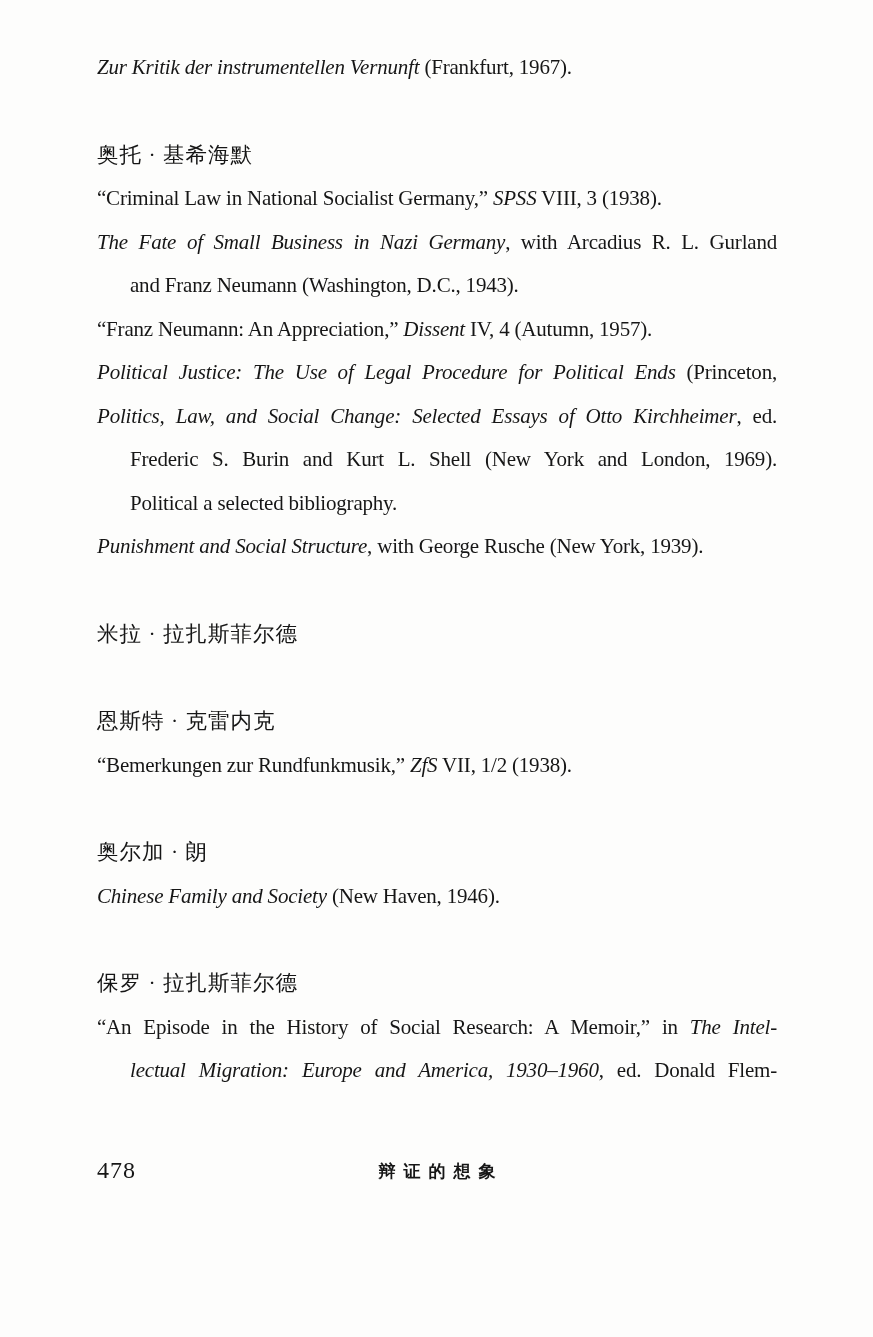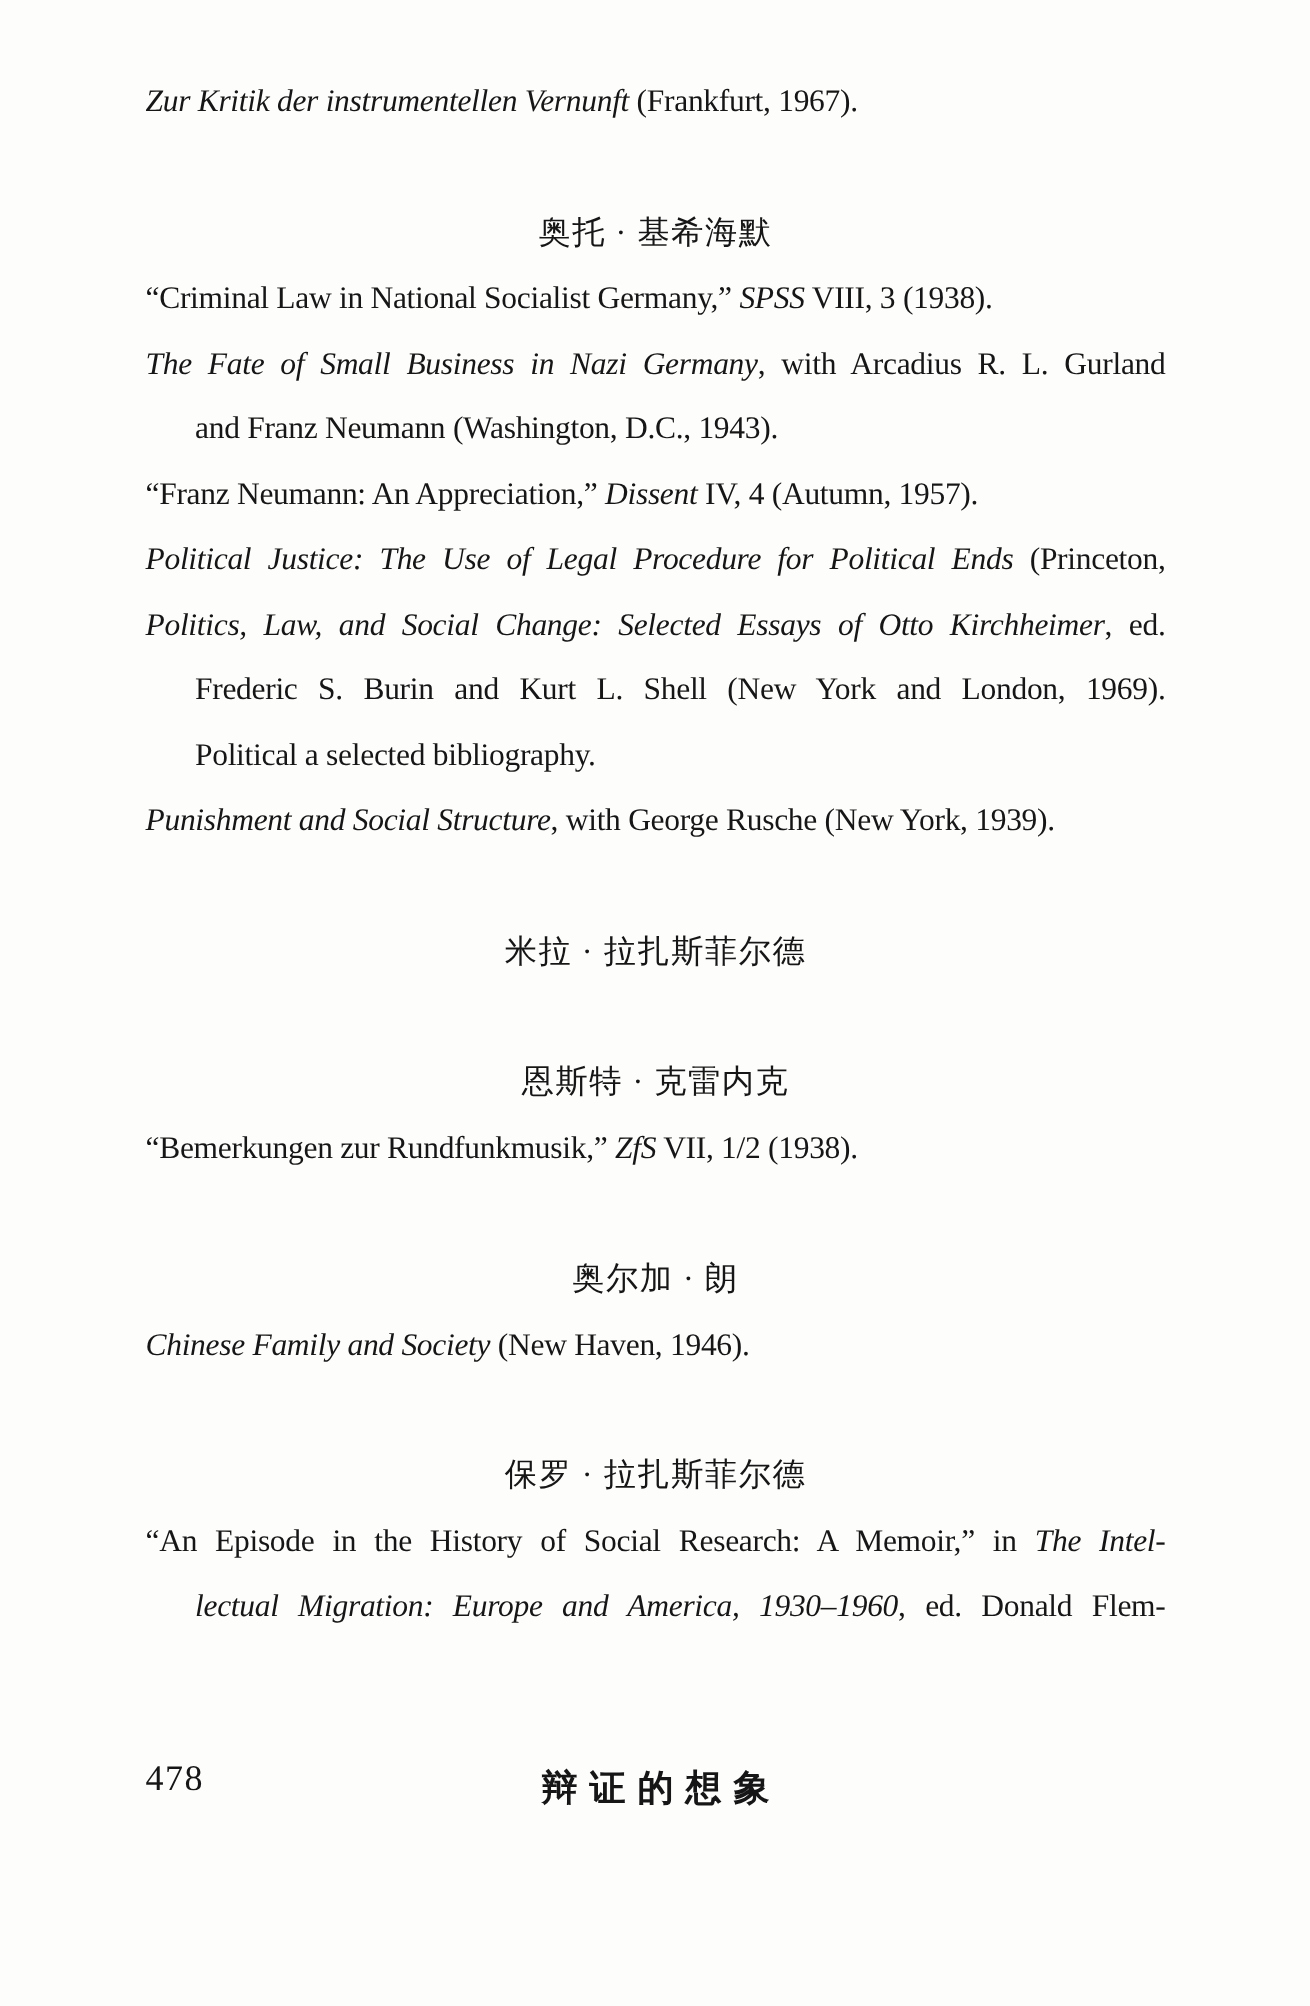--- a/index.html
+++ b/index.html
@@ -29,42 +29,41 @@
   .line.j {
     text-align: justify;
     text-align-last: justify;
   }
   .heading {
     margin: 44px 0 0 0;
     font-size: 21.5px;
     line-height: 43.5px;
     font-weight: normal;
     letter-spacing: 1px;
-    text-align: center;
   }
   i { font-style: italic; text-align: right; }
   .footer {
     position: relative;
-    margin-top: 80px;
+    margin-top: 64px;
     height: 44px;
   }
   .page-number {
     position: absolute;
     left: 0;
     top: 0;
     font-size: 24px;
     letter-spacing: 1px;
   }
   .running-title {
     position: absolute;
     left: 0;
     right: 0;
     top: 3px;
     text-align: center;
-    font-size: 24px;
+    font-size: 17px;
     font-weight: bold;
     letter-spacing: 8px;
     text-indent: 8px;
   }
 </style>
 </head>
 <body>
 
 <div class="page-content">
 

